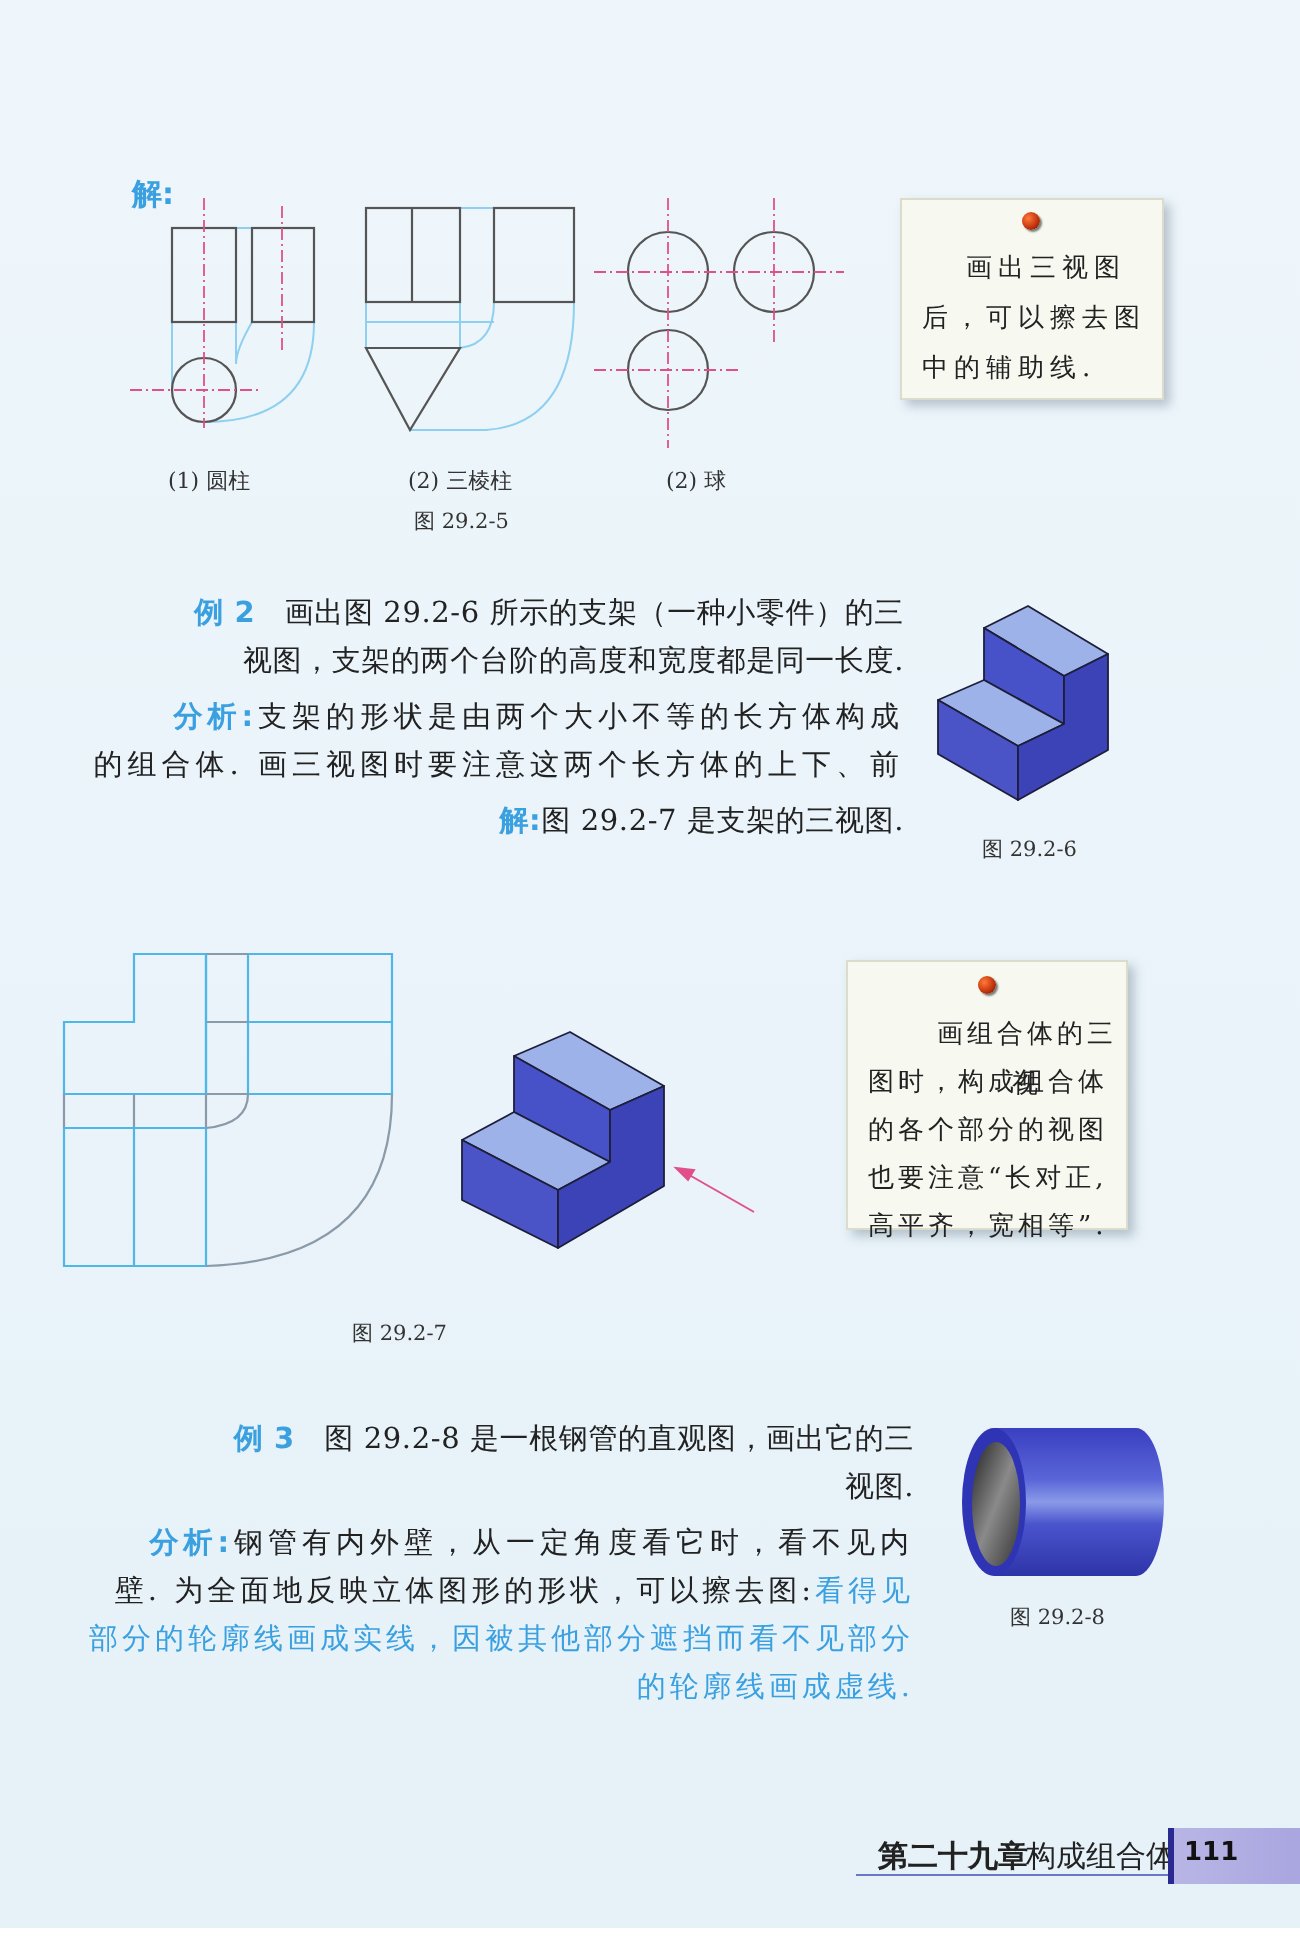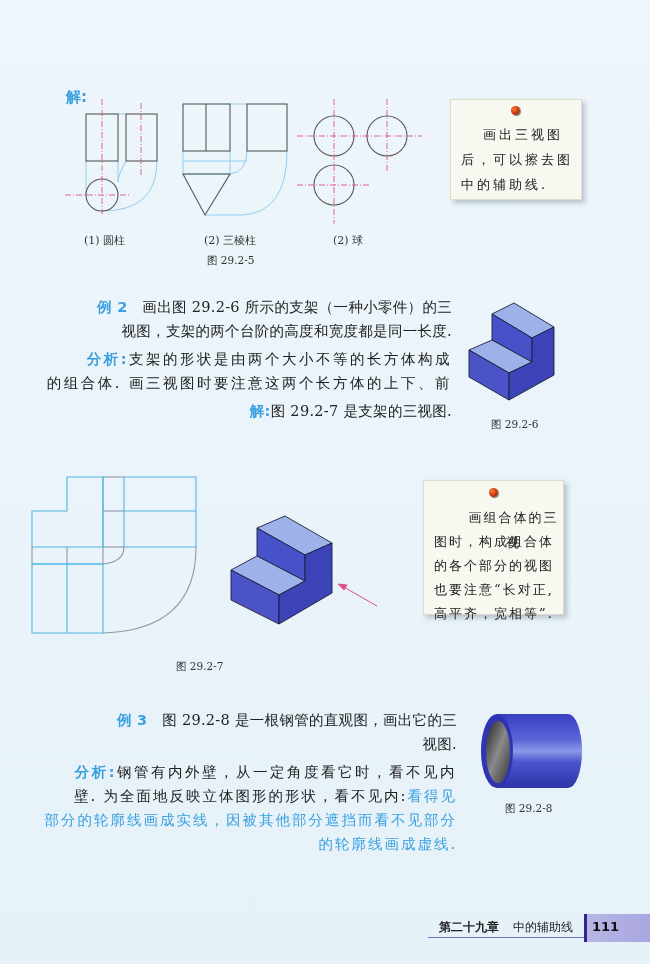--- a/index.html
+++ b/index.html
@@ -14,21 +14,21 @@
   .para p { margin:0;text-align:right; }
   .caption { position:absolute; font-size:10.5px; color:#333; font-family:"DejaVu Serif", serif; }
   .note { position:absolute; background:#f7f8f0; box-shadow:3px 3px 5px rgba(80,100,120,0.35);
           border:1px solid #dcdccc;text-align:center; }
   .note .pin { position:absolute; width:9px; height:9px; border-radius:50%;
                background:radial-gradient(circle at 35% 35%,#ff7a3a,#c0300a 60%,#3a1a10);
                box-shadow:1px 1px 1px rgba(0,0,0,0.5); }
   .note .txt { position:absolute; font-size:13px; line-height:25px; letter-spacing:3px; color:#222;
                font-family:"DejaVu Serif", serif; }
   svg { position:absolute; left:0; top:0; overflow:visible; }
-  .footer-text { position:absolute; font-family:Liberation Serif, serif; font-size:12px; font-weight:bold; color:#222; }
+  .footer-text { position:absolute; font-family:Liberation Serif, serif; font-size:15px; font-weight:bold; color:#222; }
   .footer-num { position:absolute; font-family:"DejaVu Sans", sans-serif; font-size:13px; font-weight:bold; color:#111; }
 </style>
 </head>
 <body>
 
 <div class="page">
 
   <div class="abs kw" style="left:66px;top:88px;font-size:15px;">解:</div>
 
   <svg width="650" height="972">
@@ -148,21 +148,21 @@
     <div class="txt" style="left:10px;top:48px;letter-spacing:2px;">图时，构成组合体</div>
     <div class="txt" style="left:10px;top:72px;letter-spacing:2px;">的各个部分的视图</div>
     <div class="txt" style="left:10px;top:96px;letter-spacing:2px;">也要注意“长对正,</div>
     <div class="txt" style="left:10px;top:120px;letter-spacing:2px;">高平齐，宽相等”.</div>
   </div>
 
   <div class="para" style="left:32px;top:708px;width:425px;">
     <p style="text-indent:32px;"><span class="kw">例 3</span>&nbsp;&nbsp;&nbsp;<span>图 29.2-8 是一根钢管的直观图，画出它的三</span></p>
     <p><span>视图.</span></p>
     <p style="margin-top:4px;text-indent:32px;letter-spacing:2.5px;"><span class="kw">分析:</span><span>钢管有内外壁，从一定角度看它时，看不见内</span></p>
-    <p style="letter-spacing:2px;"><span>壁. 为全面地反映立体图形的形状，看不见内:</span><span class="blue">看得见</span></p>
+    <p style="letter-spacing:2px;"><span>壁. 为全面地反映立体图形的形状，可以擦去图:</span><span class="blue">看得见</span></p>
     <p class="blue" style="letter-spacing:2px;"><span>部分的轮廓线画成实线，因被其他部分遮挡而看不见部分</span></p>
     <p class="blue" style="letter-spacing:2px;"><span>的轮廓线画成虚线.</span></p>
   </div>
 
   <svg width="650" height="972">
     <defs>
       <linearGradient id="pipeBody" x1="0" y1="0" x2="0" y2="1">
         <stop offset="0" stop-color="#3a3fc0"></stop>
         <stop offset="0.35" stop-color="#5a66d8"></stop>
         <stop offset="0.5" stop-color="#8a9ae8"></stop>
@@ -176,19 +176,19 @@
       </linearGradient>
     </defs>
     <path d="M497,714 L568,714 A14,37 0 0 1 568,788 L497,788 Z" fill="url(#pipeBody)"></path>
     <ellipse cx="497" cy="751" rx="16" ry="37" fill="#2e34b4"></ellipse>
     <ellipse cx="498" cy="752" rx="12" ry="31" fill="url(#pipeInner)"></ellipse>
   </svg>
   <div class="caption" style="left:505px;top:802px;">图 29.2-8</div>
 
   <div class="abs" style="left:428px;top:937px;width:156px;height:1px;background:#6a78c8;"></div>
   <div class="footer-text" style="left:439px;top:919px;">第二十九章</div>
-  <div class="footer-text" style="left:513px;top:919px;font-weight:normal;">中的辅助线</div>
+  <div class="footer-text" style="left:513px;top:919px;font-weight:normal;">构成组合体</div>
   <div class="abs" style="left:584px;top:914px;width:66px;height:28px;background:linear-gradient(90deg,#b9b6e6,#a9a6e0);">
     <div class="abs" style="left:0;top:0;width:3px;height:28px;background:#2a2a90;"></div>
   </div>
   <div class="footer-num" style="left:592px;top:919px;">111</div>
 
 </div>
 
 </body></html>

